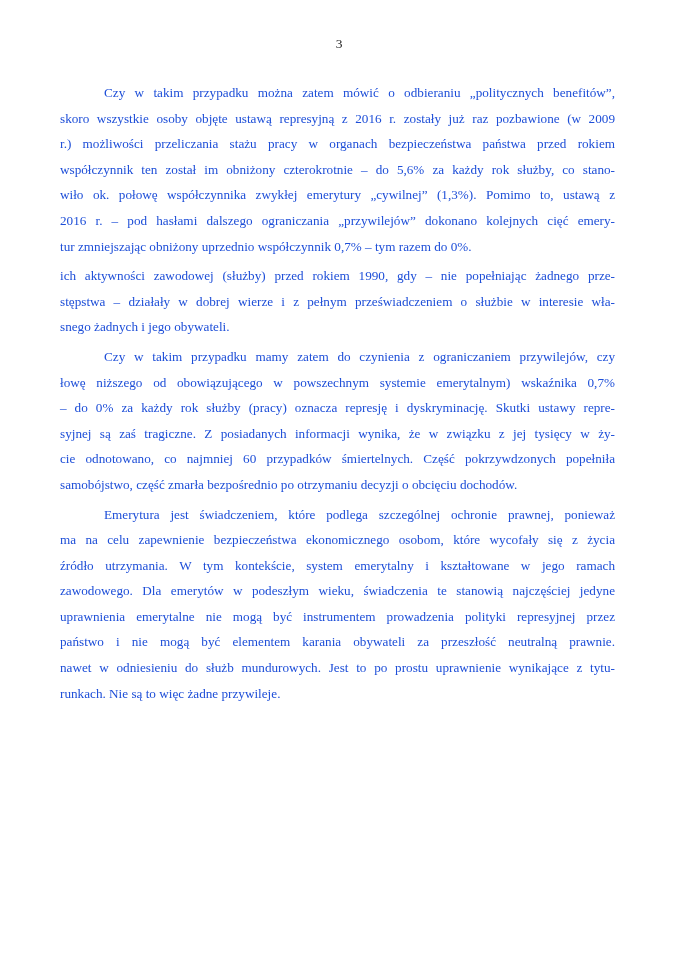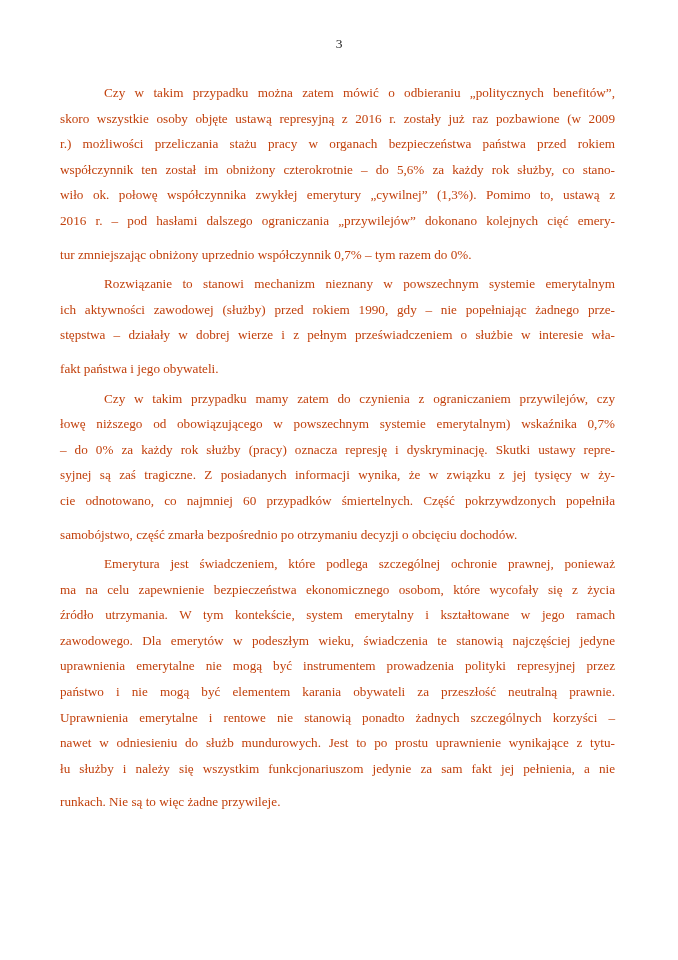--- a/index.html
+++ b/index.html
@@ -33,25 +33,24 @@
     width: 555px;
   }
   .paragraph {
     margin: 0 0 4px 0;
   }
   .line {
     font-size: 13.2px;
     line-height: 25.6px;
     text-align: justify;
     text-align-last: justify;
-    color: #c2410c;
+    color: #1d4ed8;
   }
   .line.last {
     text-align-last: left;
-    margin-top: 8px;
   }
   .line.first {
     text-indent: 44px;
   }
   .line i {
     font-style: italic;
   }
 </style>
 </head>
 <body>
@@ -62,39 +61,36 @@
       <div class="paragraph">
         <div class="line first">Czy w takim przypadku można zatem mówić o odbieraniu „politycznych benefitów”,</div>
         <div class="line">skoro wszystkie osoby objęte ustawą represyjną z 2016 r. zostały już raz pozbawione (w 2009</div>
         <div class="line">r.) możliwości przeliczania stażu pracy w organach bezpieczeństwa państwa przed rokiem</div>
         <div class="line">współczynnik ten został im obniżony czterokrotnie – do 5,6% za każdy rok służby, co stano-</div>
         <div class="line">wiło ok. połowę współczynnika zwykłej emerytury „cywilnej” (1,3%). Pomimo to, ustawą z</div>
         <div class="line">2016 r. – pod hasłami dalszego ograniczania „przywilejów” dokonano kolejnych cięć emery-</div>
         <div class="line last">tur zmniejszając obniżony uprzednio współczynnik 0,7% – tym razem do 0%.</div>
       </div>
       <div class="paragraph">
-        <div class="line first">Rozwiązanie to stanowi mechanizm nieznany w powszechnym systemie emerytalnym</div>
         <div class="line">ich aktywności zawodowej (służby) przed rokiem 1990, gdy – nie popełniając żadnego prze-</div>
         <div class="line">stępstwa – działały w dobrej wierze i z pełnym przeświadczeniem o służbie w interesie wła-</div>
-        <div class="line last">fakt państwa i jego obywateli.</div>
+        <div class="line last">snego żadnych i jego obywateli.</div>
       </div>
       <div class="paragraph">
         <div class="line first">Czy w takim przypadku mamy zatem do czynienia z ograniczaniem przywilejów, czy</div>
         <div class="line">łowę niższego od obowiązującego w powszechnym systemie emerytalnym) wskaźnika 0,7%</div>
         <div class="line">– do 0% za każdy rok służby (pracy) oznacza represję i dyskryminację. Skutki ustawy repre-</div>
         <div class="line">syjnej są zaś tragiczne. Z posiadanych informacji wynika, że w związku z jej tysięcy w ży-</div>
         <div class="line">cie odnotowano, co najmniej 60 przypadków śmiertelnych. Część pokrzywdzonych popełniła</div>
         <div class="line last">samobójstwo, część zmarła bezpośrednio po otrzymaniu decyzji o obcięciu dochodów.</div>
       </div>
       <div class="paragraph">
         <div class="line first">Emerytura jest świadczeniem, które podlega szczególnej ochronie prawnej, ponieważ</div>
         <div class="line">ma na celu zapewnienie bezpieczeństwa ekonomicznego osobom, które wycofały się z życia</div>
         <div class="line">źródło utrzymania. W tym kontekście, system emerytalny i kształtowane w jego ramach</div>
         <div class="line">zawodowego. Dla emerytów w podeszłym wieku, świadczenia te stanowią najczęściej jedyne</div>
         <div class="line">uprawnienia emerytalne nie mogą być instrumentem prowadzenia polityki represyjnej przez</div>
         <div class="line">państwo i nie mogą być elementem karania obywateli za przeszłość neutralną prawnie.</div>
-        <div class="line">Uprawnienia emerytalne i rentowe nie stanowią ponadto żadnych szczególnych korzyści –</div>
         <div class="line">nawet w odniesieniu do służb mundurowych. Jest to po prostu uprawnienie wynikające z tytu-</div>
-        <div class="line">łu służby i należy się wszystkim funkcjonariuszom jedynie za sam fakt jej pełnienia, a nie</div>
         <div class="line last">runkach. Nie są to więc żadne przywileje.</div>
       </div>
     </div>
 </div>
 
 </body></html>

